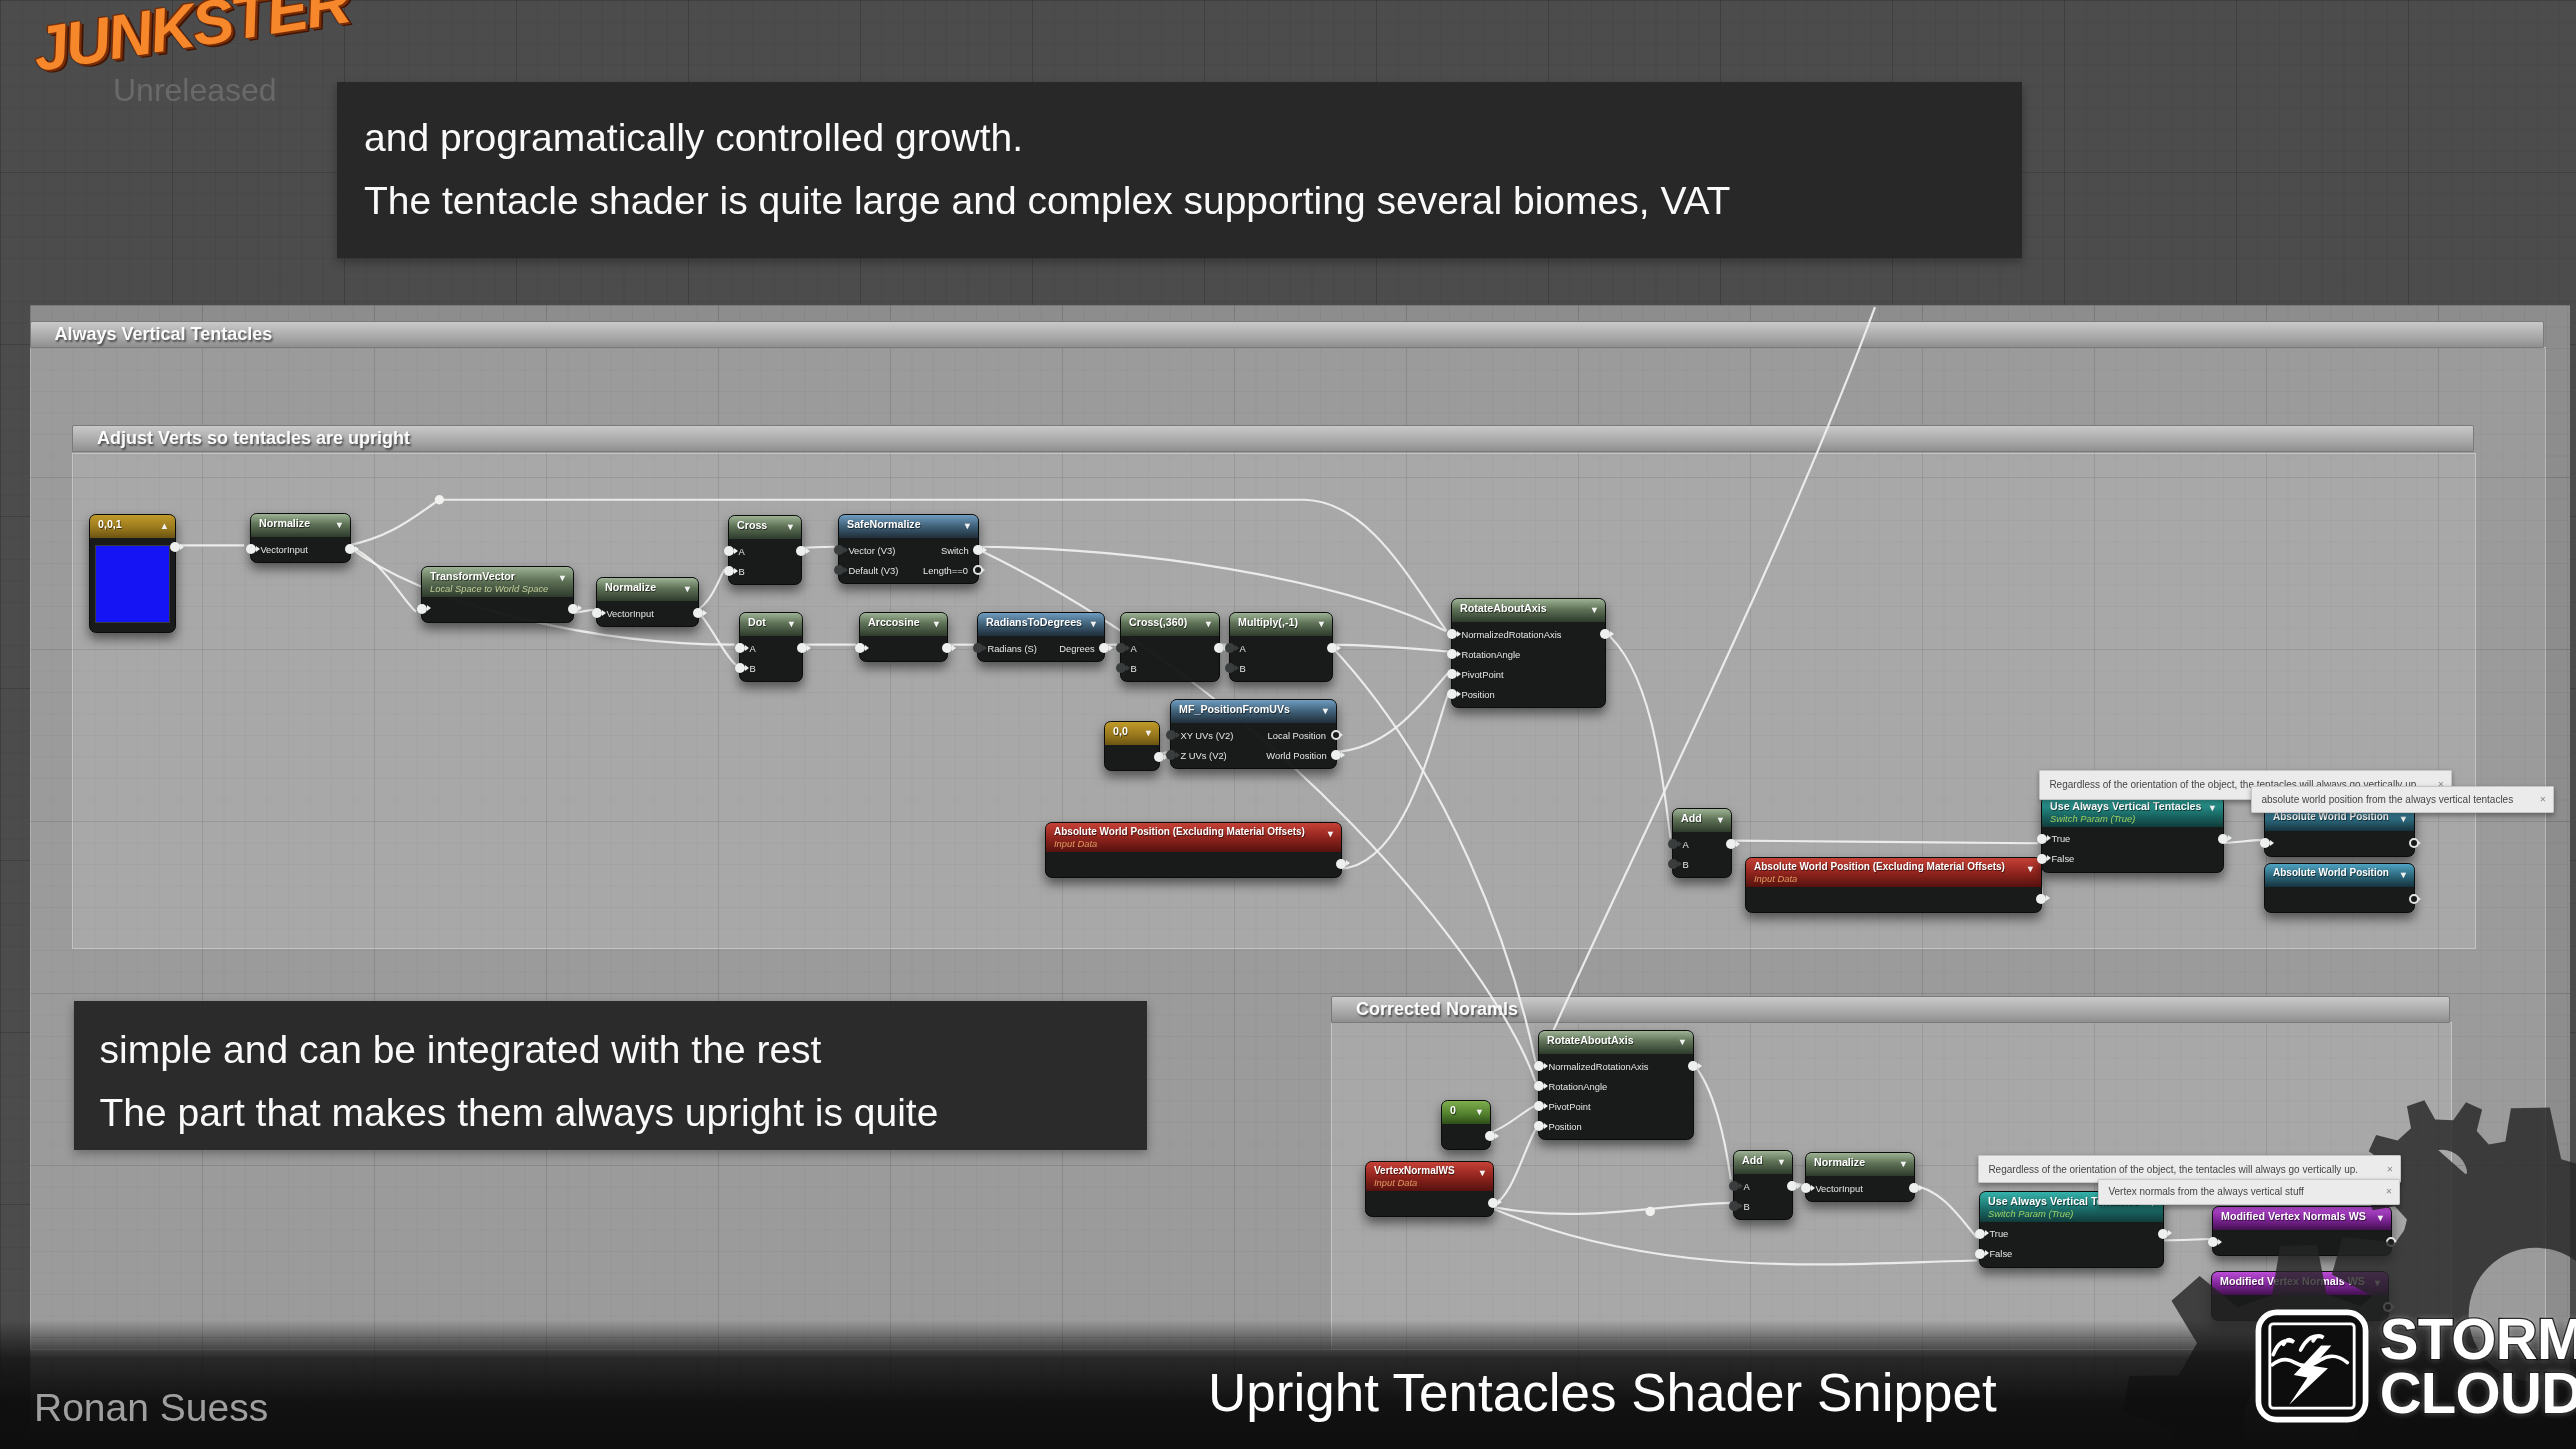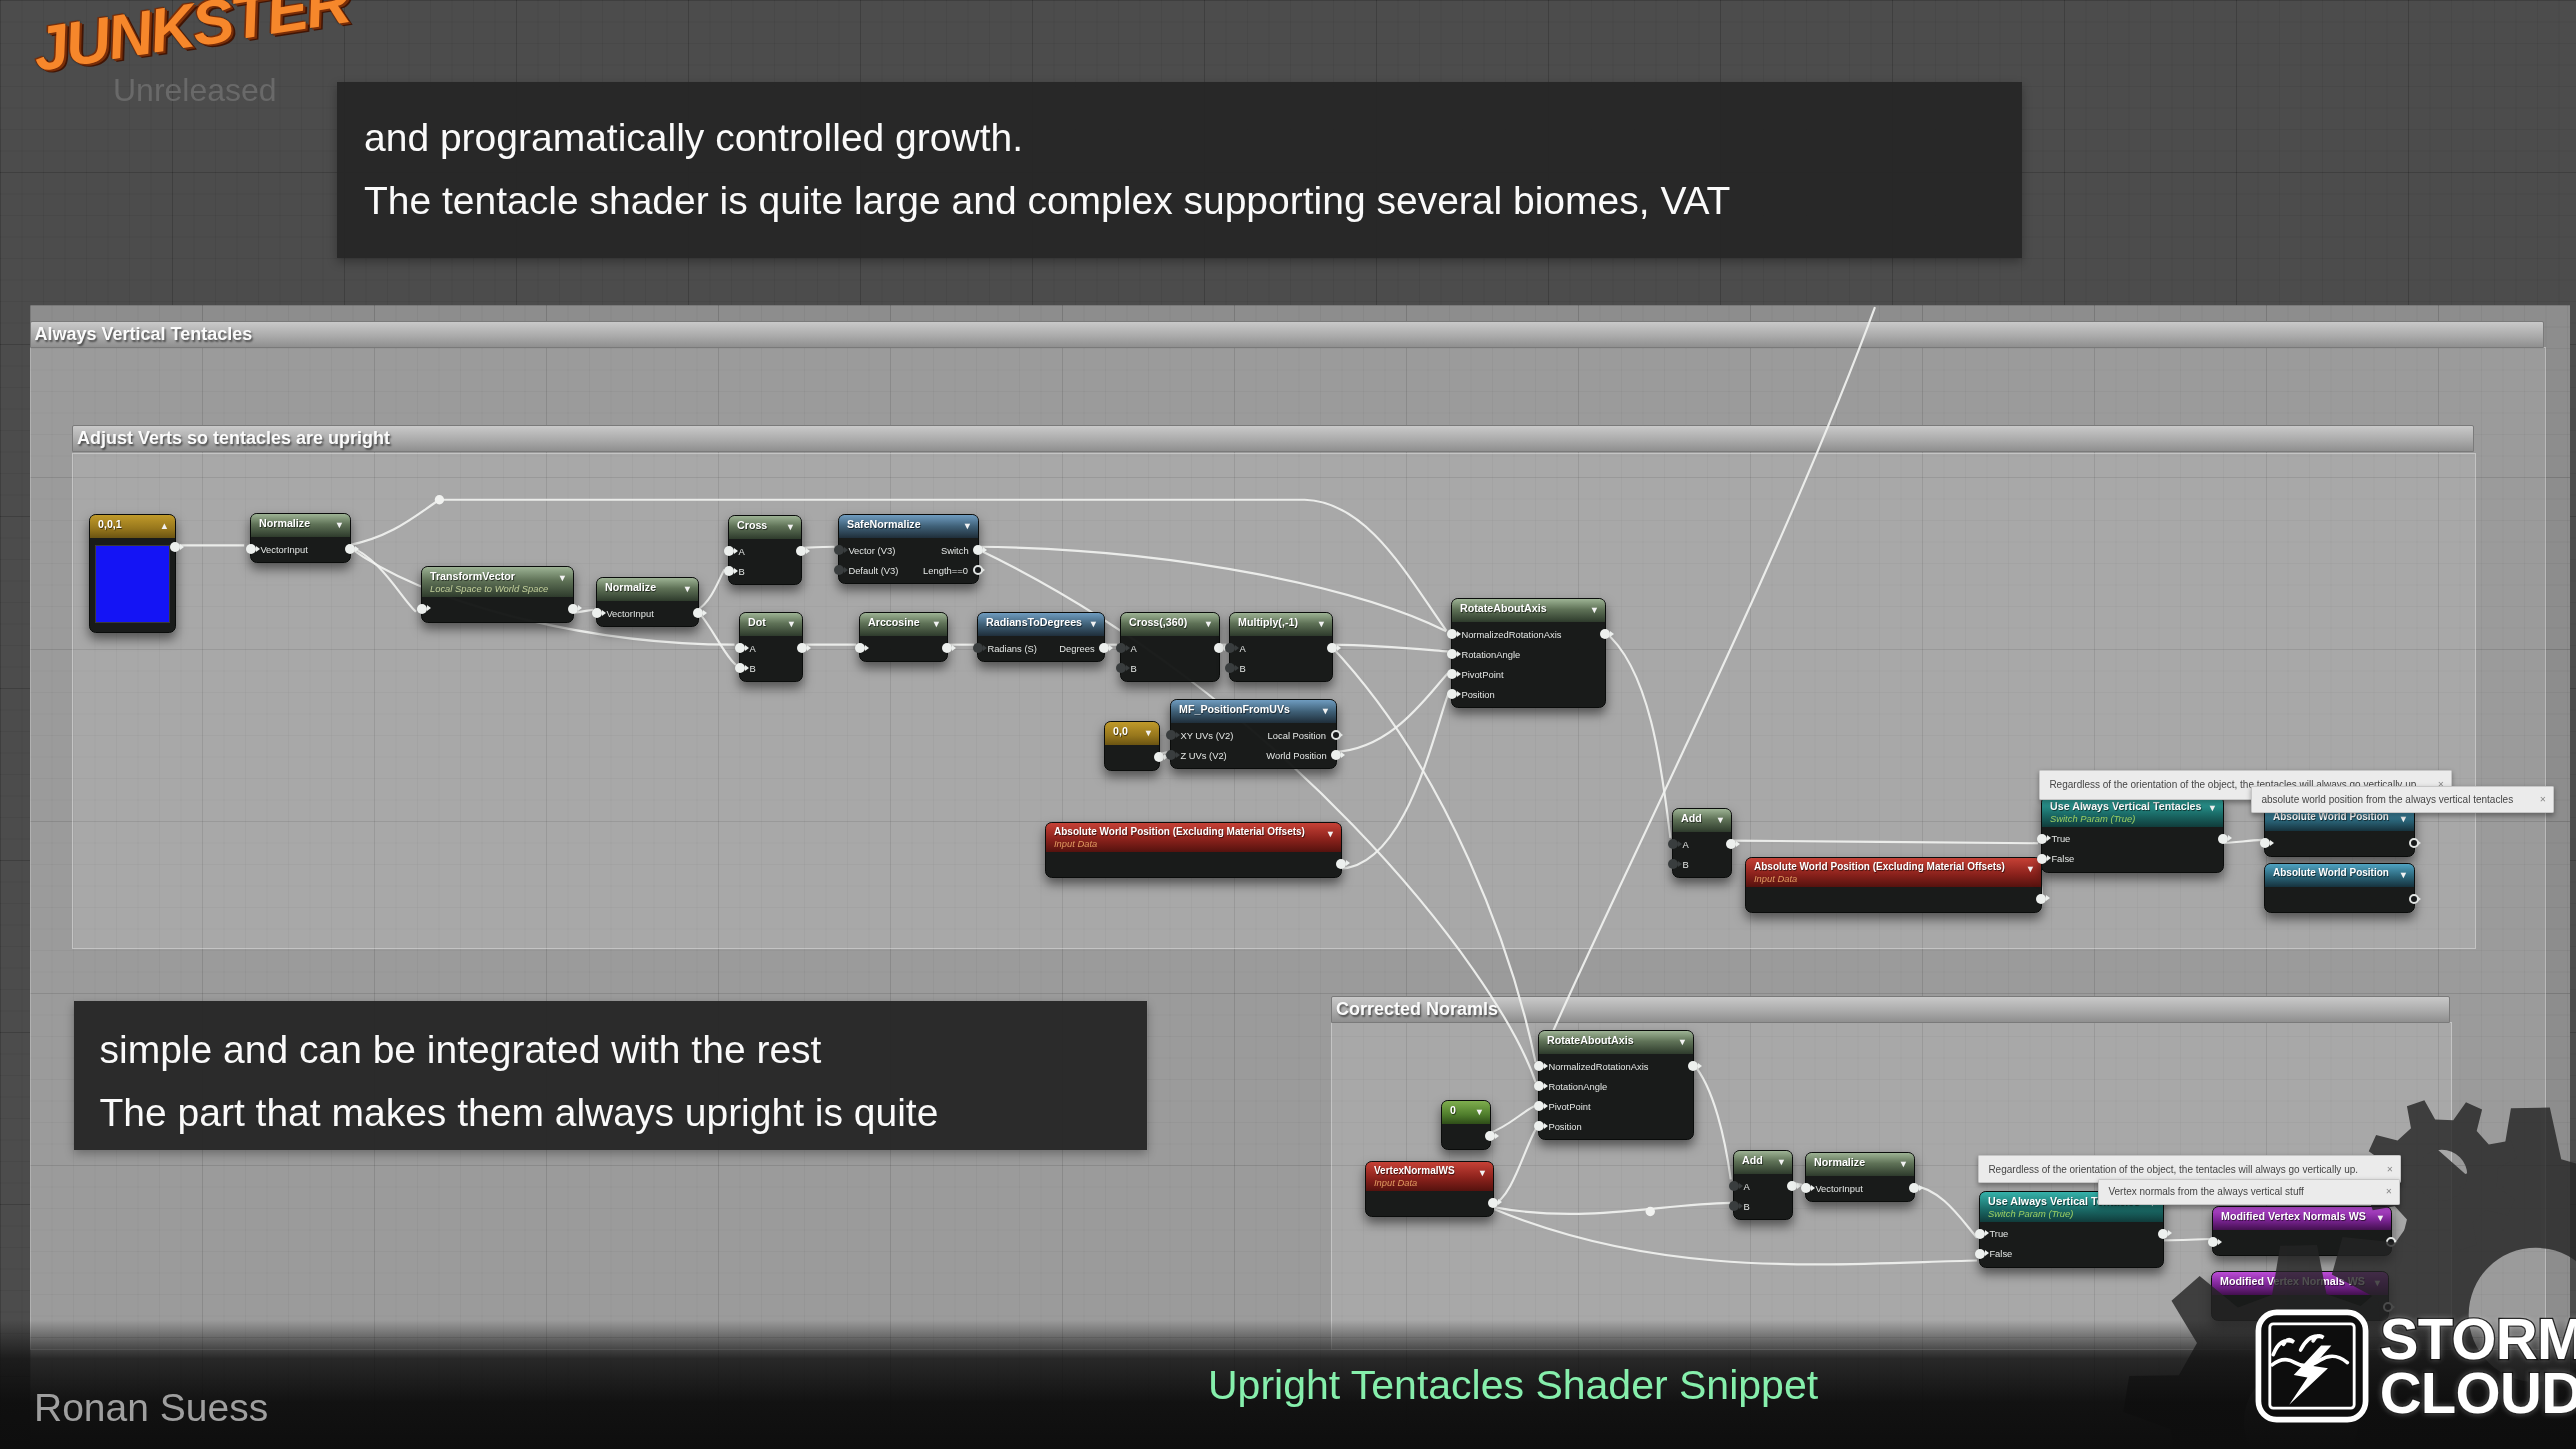--- a/index.html
+++ b/index.html
@@ -17,21 +17,21 @@
        background-color:#8d8d8d;
        background-image:
          linear-gradient(rgba(0,0,0,.10) 1.3px, transparent 1.3px),
          linear-gradient(90deg, rgba(0,0,0,.10) 1.3px, transparent 1.3px),
          linear-gradient(rgba(0,0,0,.045) 0.7px, transparent 0.7px),
          linear-gradient(90deg, rgba(0,0,0,.045) 0.7px, transparent 0.7px);
        background-size:172px 172px,172px 172px,21.5px 21.5px,21.5px 21.5px;}
   .comment-body{position:absolute;background:rgba(255,255,255,.13);
        border:0.7px solid rgba(250,250,250,.35);z-index:1}
   .comment-bar{position:absolute;height:27px;z-index:2;display:flex;align-items:center;
-       padding:0 4px;box-sizing:border-box;
+       padding:0 24px;box-sizing:border-box;
        background:linear-gradient(180deg,#c9c9c9 0%,#ababab 55%,#8f8f8f 100%);
        border:0.7px solid #7a7a7a;border-radius:2px 2px 0 0;
        font-weight:bold;font-size:18px;color:#fbfbfb;
        text-shadow:1.3px 2px 2px rgba(0,0,0,.55);white-space:nowrap}
   .wires{position:absolute;left:0;top:0;width:2576px;height:1449px;z-index:3;pointer-events:none}
   .wires path{fill:none;stroke:#f1f2f0;stroke-width:3.2;opacity:.92}
   .wires circle{fill:#f1f2f0}
   #nodes{position:absolute;left:0;top:0;z-index:4}
   .gears{position:absolute;left:0;top:0;width:2576px;height:1449px;z-index:5;pointer-events:none}
   
@@ -81,21 +81,21 @@
   .cap1{left:337px;top:82px;width:1685px;height:176px;padding:24px 0 0 27px;box-sizing:border-box}
   .cap2{left:74px;top:1001px;width:1073px;height:149px;padding:17.4px 0 0 25.5px;box-sizing:border-box}
   .junkster{position:absolute;left:28px;top:14.8px;z-index:10;
        font-size:62px;font-weight:900;font-style:italic;letter-spacing:-2px;color:#f6872b;
        transform:rotate(-9deg);transform-origin:left top;white-space:nowrap;
        text-shadow:2px 2px 0 #7a2e08,3.4px 3.4px 0 #401505,-1.3px -1.3px 0 #7a2e08,0 0 2px #000}
   .unreleased{position:absolute;left:113px;top:72px;z-index:9;font-size:32px;color:#696969}
   .bottom-fade{position:absolute;left:0;top:1320px;width:2576px;height:129px;z-index:7;
        background:linear-gradient(180deg,rgba(18,18,18,0) 0%,rgba(18,18,18,.82) 30%,rgba(13,13,13,.96) 64%,#0e0e0e 100%)}
   .author{position:absolute;left:34px;top:1386px;z-index:10;font-size:39px;color:#9f9f9f}
-  .slide-title{position:absolute;left:1208px;top:1362px;z-index:10;font-size:41px;color:#86efac;white-space:nowrap}
+  .slide-title{position:absolute;left:1208px;top:1362px;z-index:10;font-size:53px;color:#ffffff;white-space:nowrap}
   .storm{position:absolute;left:2255px;top:1309px;z-index:10;display:flex;gap:10.7px;align-items:center}
   .storm-badge{width:114px;height:114px;flex:none}
   .storm-text{font-size:58px;line-height:54px;font-weight:900;color:#fff;letter-spacing:-0.7px;
        -webkit-text-stroke:2.7px #000;paint-order:stroke fill;
        text-shadow:0 0 6.7px rgba(255,255,255,.4)}
 </style>
 </head>
 <body>
 
 <div class="graph"></div>

